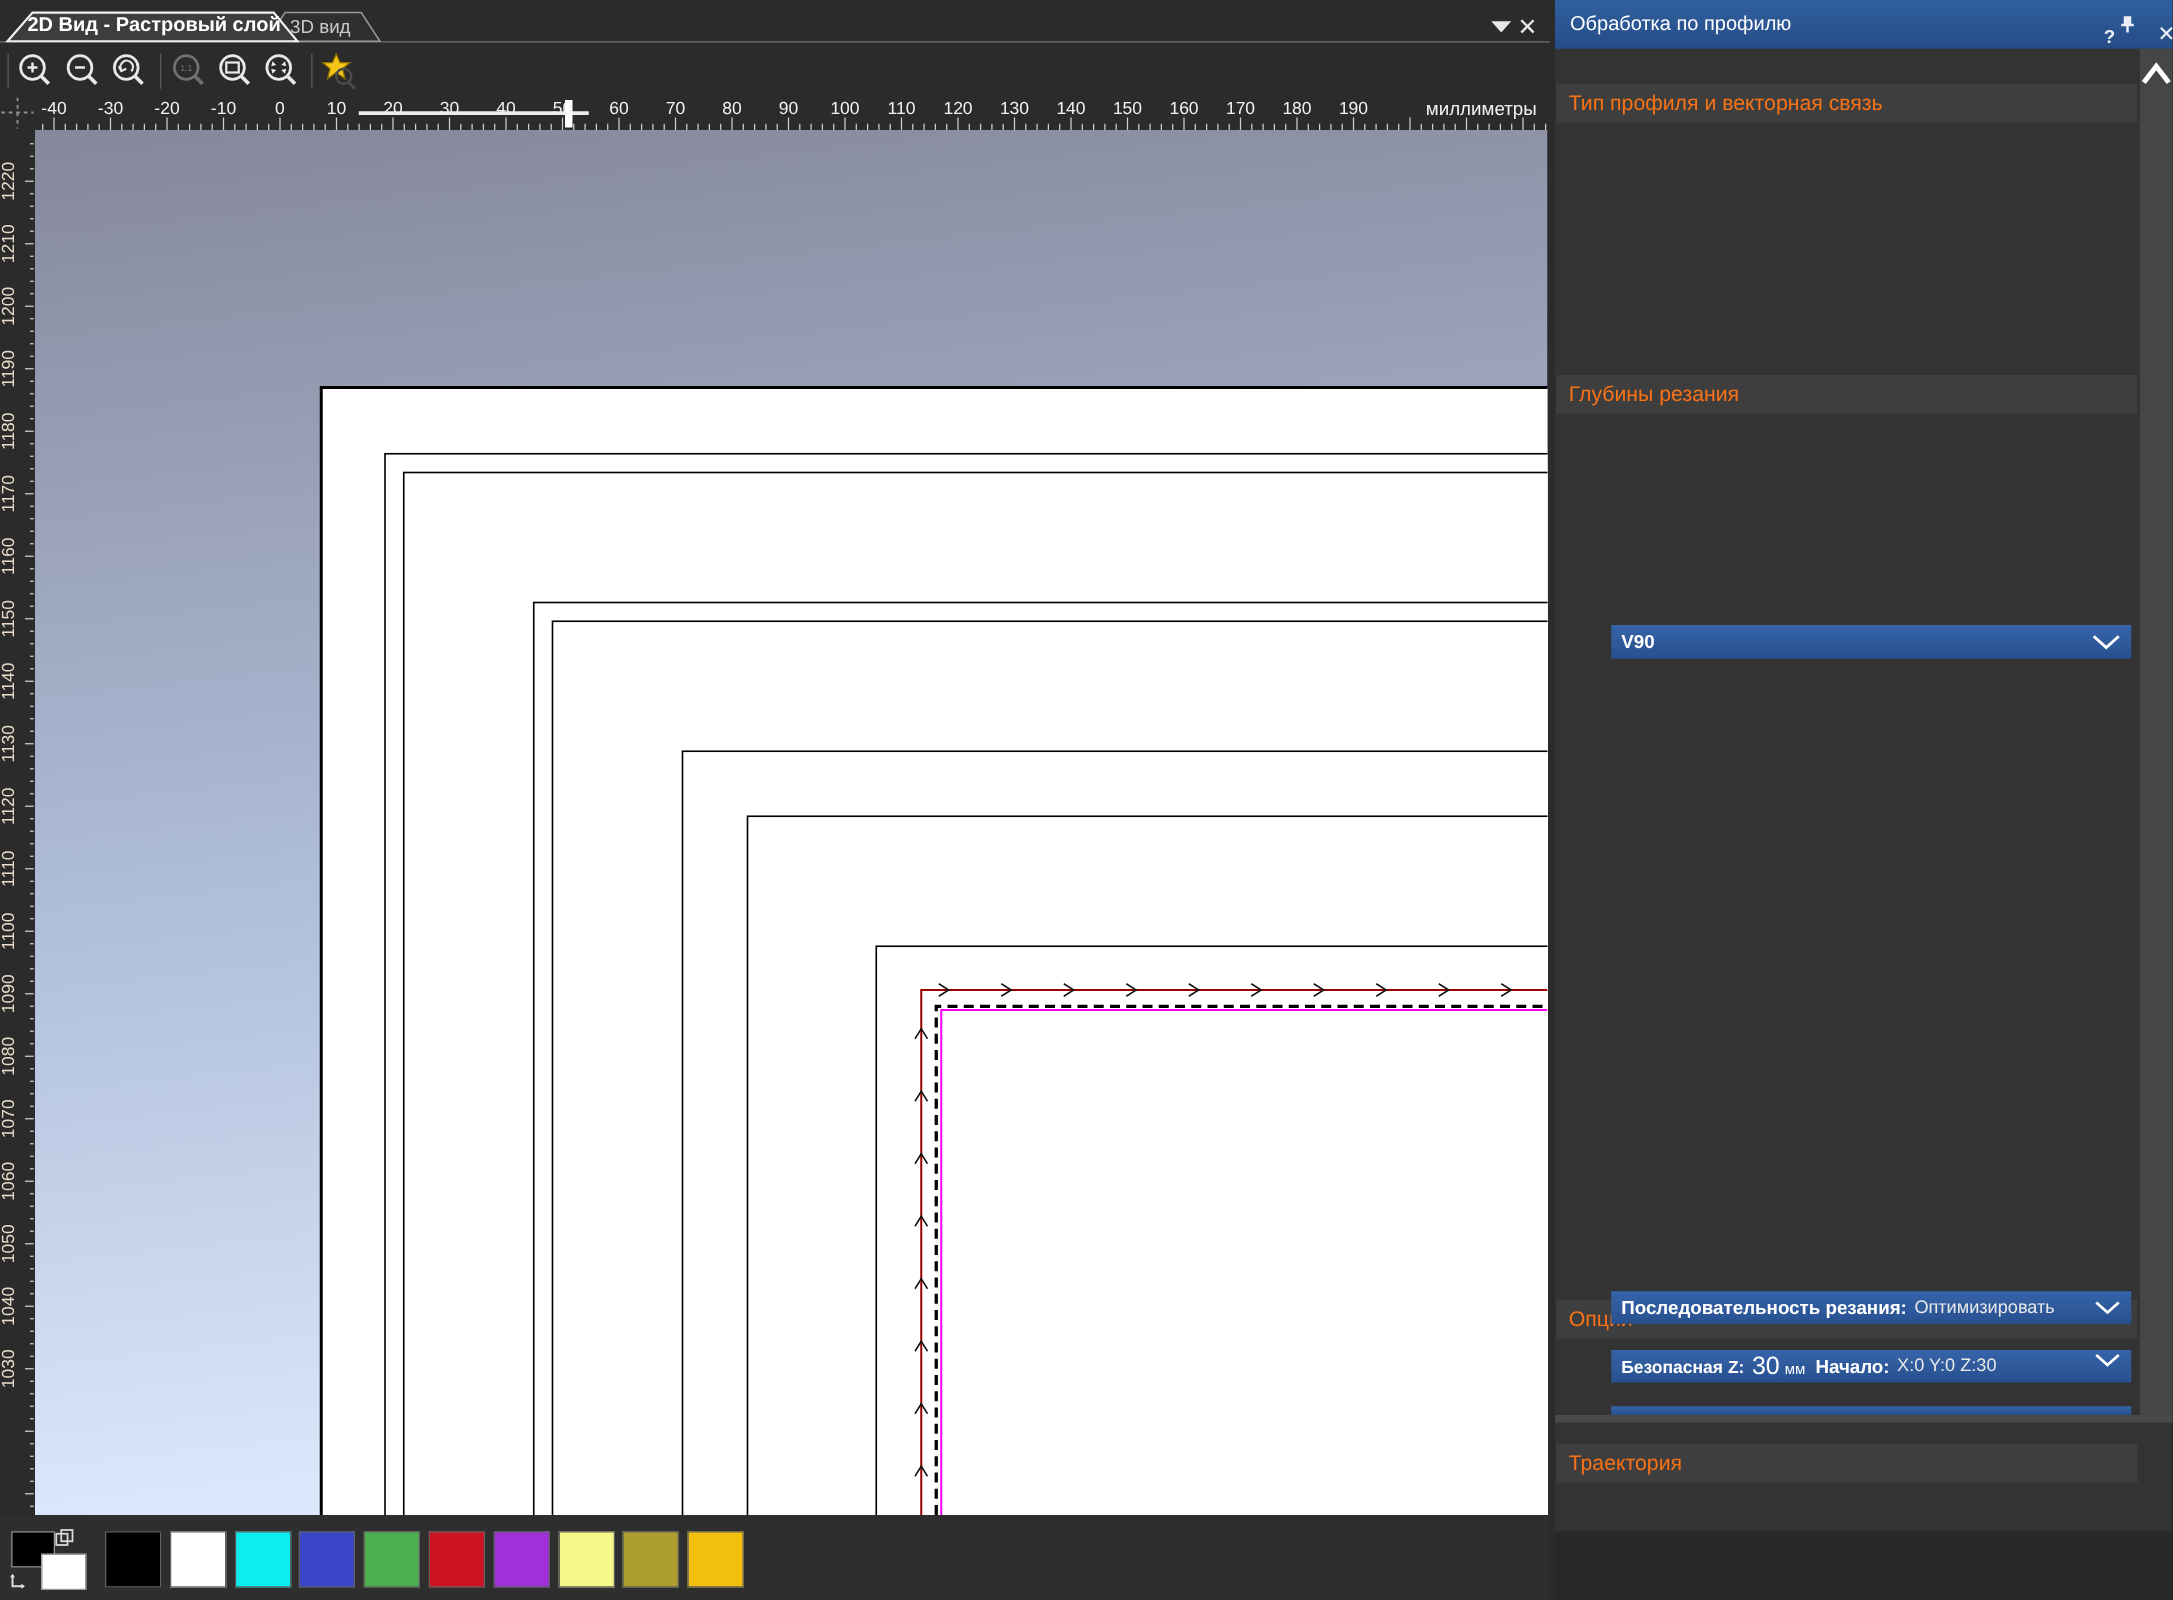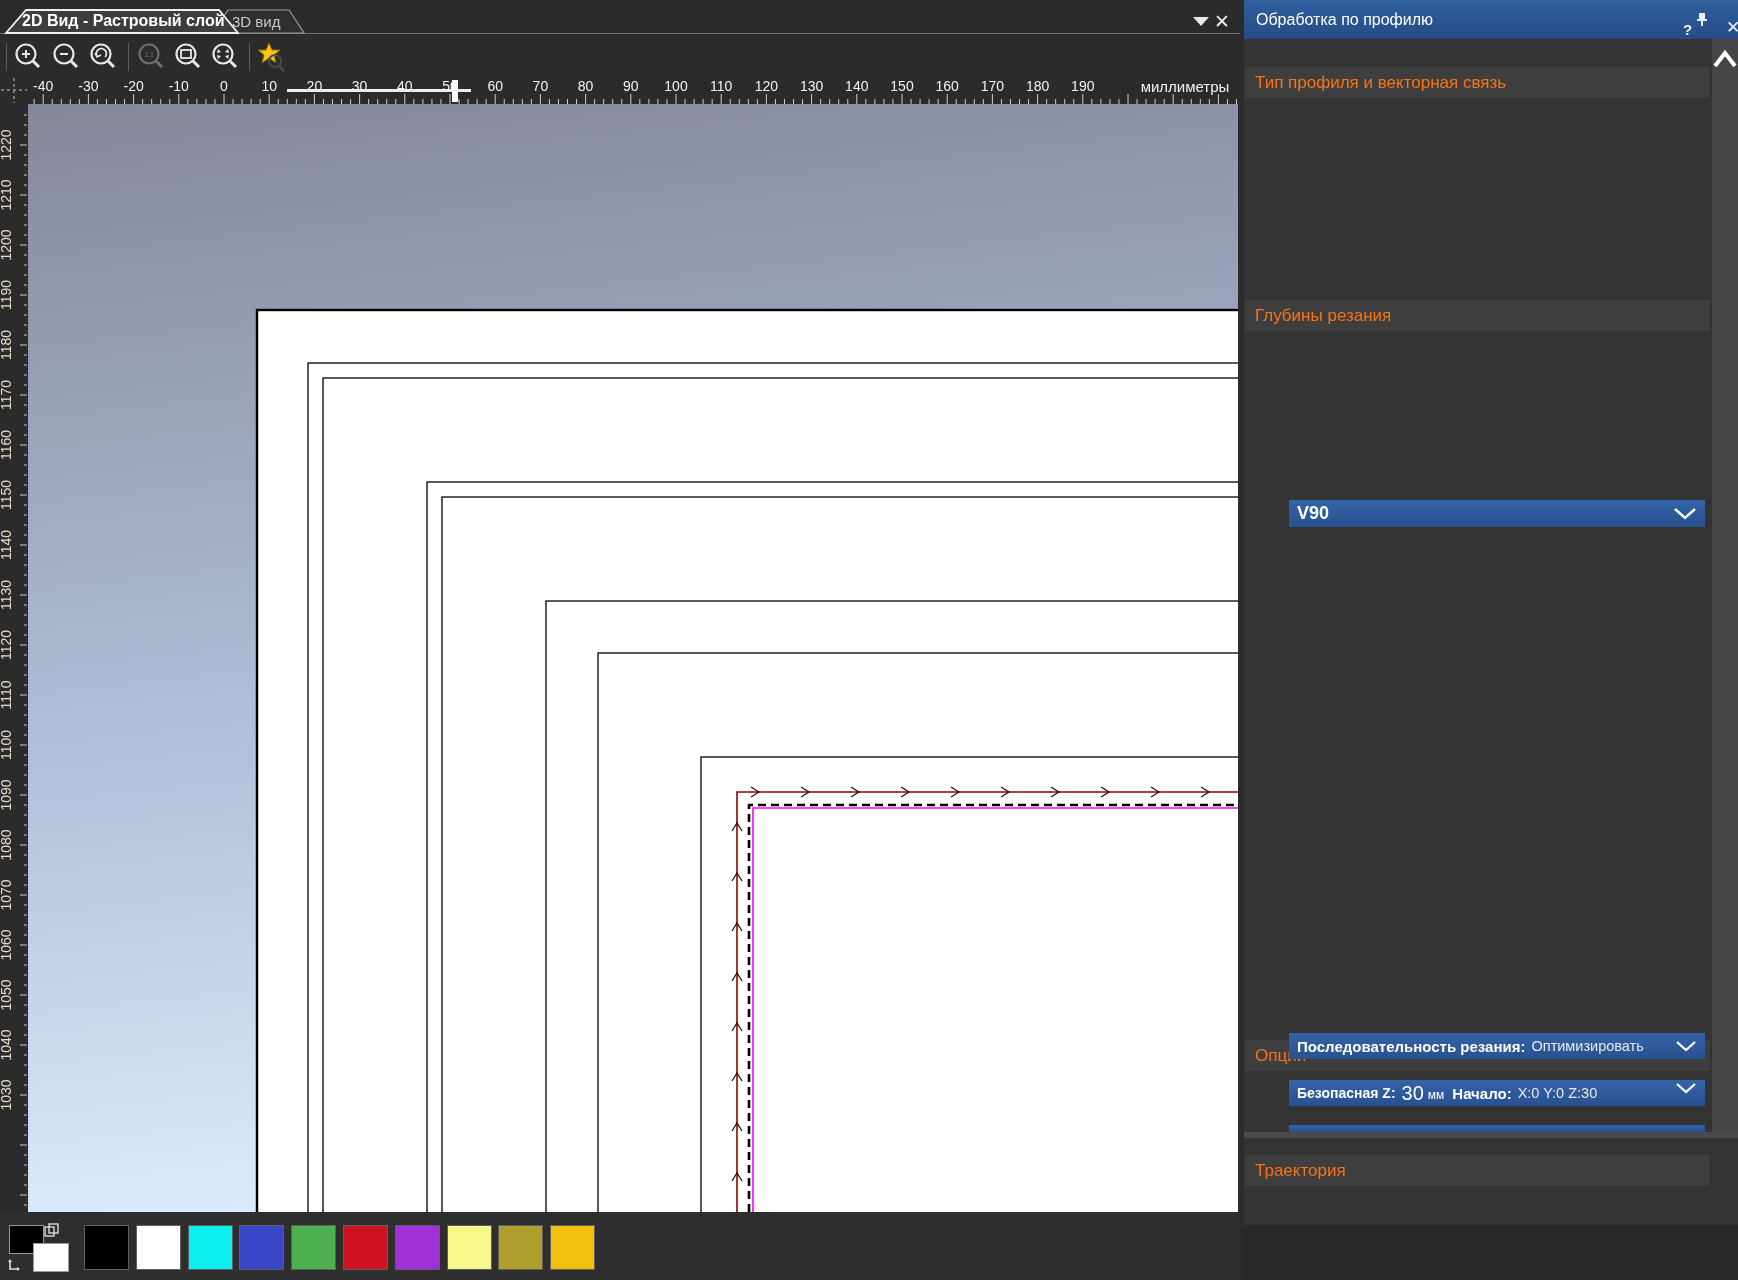--- a/index.html
+++ b/index.html
@@ -498,21 +498,21 @@
     <svg style="position:absolute;left:468px;top:47px;" width="26" height="26">
       <polyline points="3,19 13,6 23,19" fill="none" stroke="#fff" stroke-width="4"></polyline>
       </svg>
 
     <div class="hdr" style="top:67px;">Тип профиля и векторная связь</div>
 
     <div class="hdr" style="top:300px;">Глубины резания</div>
 
 
     <div class="bluebar" style="top:500px;height:27px;">
-      <span style="font-weight:bold;font-size:18px;">V90</span>
+      <span style="font-weight:bold;font-size:15px;">V90</span>
       <svg class="chev" width="24" height="14">
           <polyline points="2,2 12,11 22,2" fill="none" stroke="#fff" stroke-width="2.4"></polyline>
         </svg>
     </div>
 
     <div class="hdr" style="top:1040px;">Опции</div>
 
     <div class="bluebar" style="top:1033px;height:26px;">
       <span style="font-weight:bold;font-size:15px;">Последовательность резания:</span>
       <span style="font-size:14.5px;margin-left:6px;color:#e9e9e9;">Оптимизировать</span>

